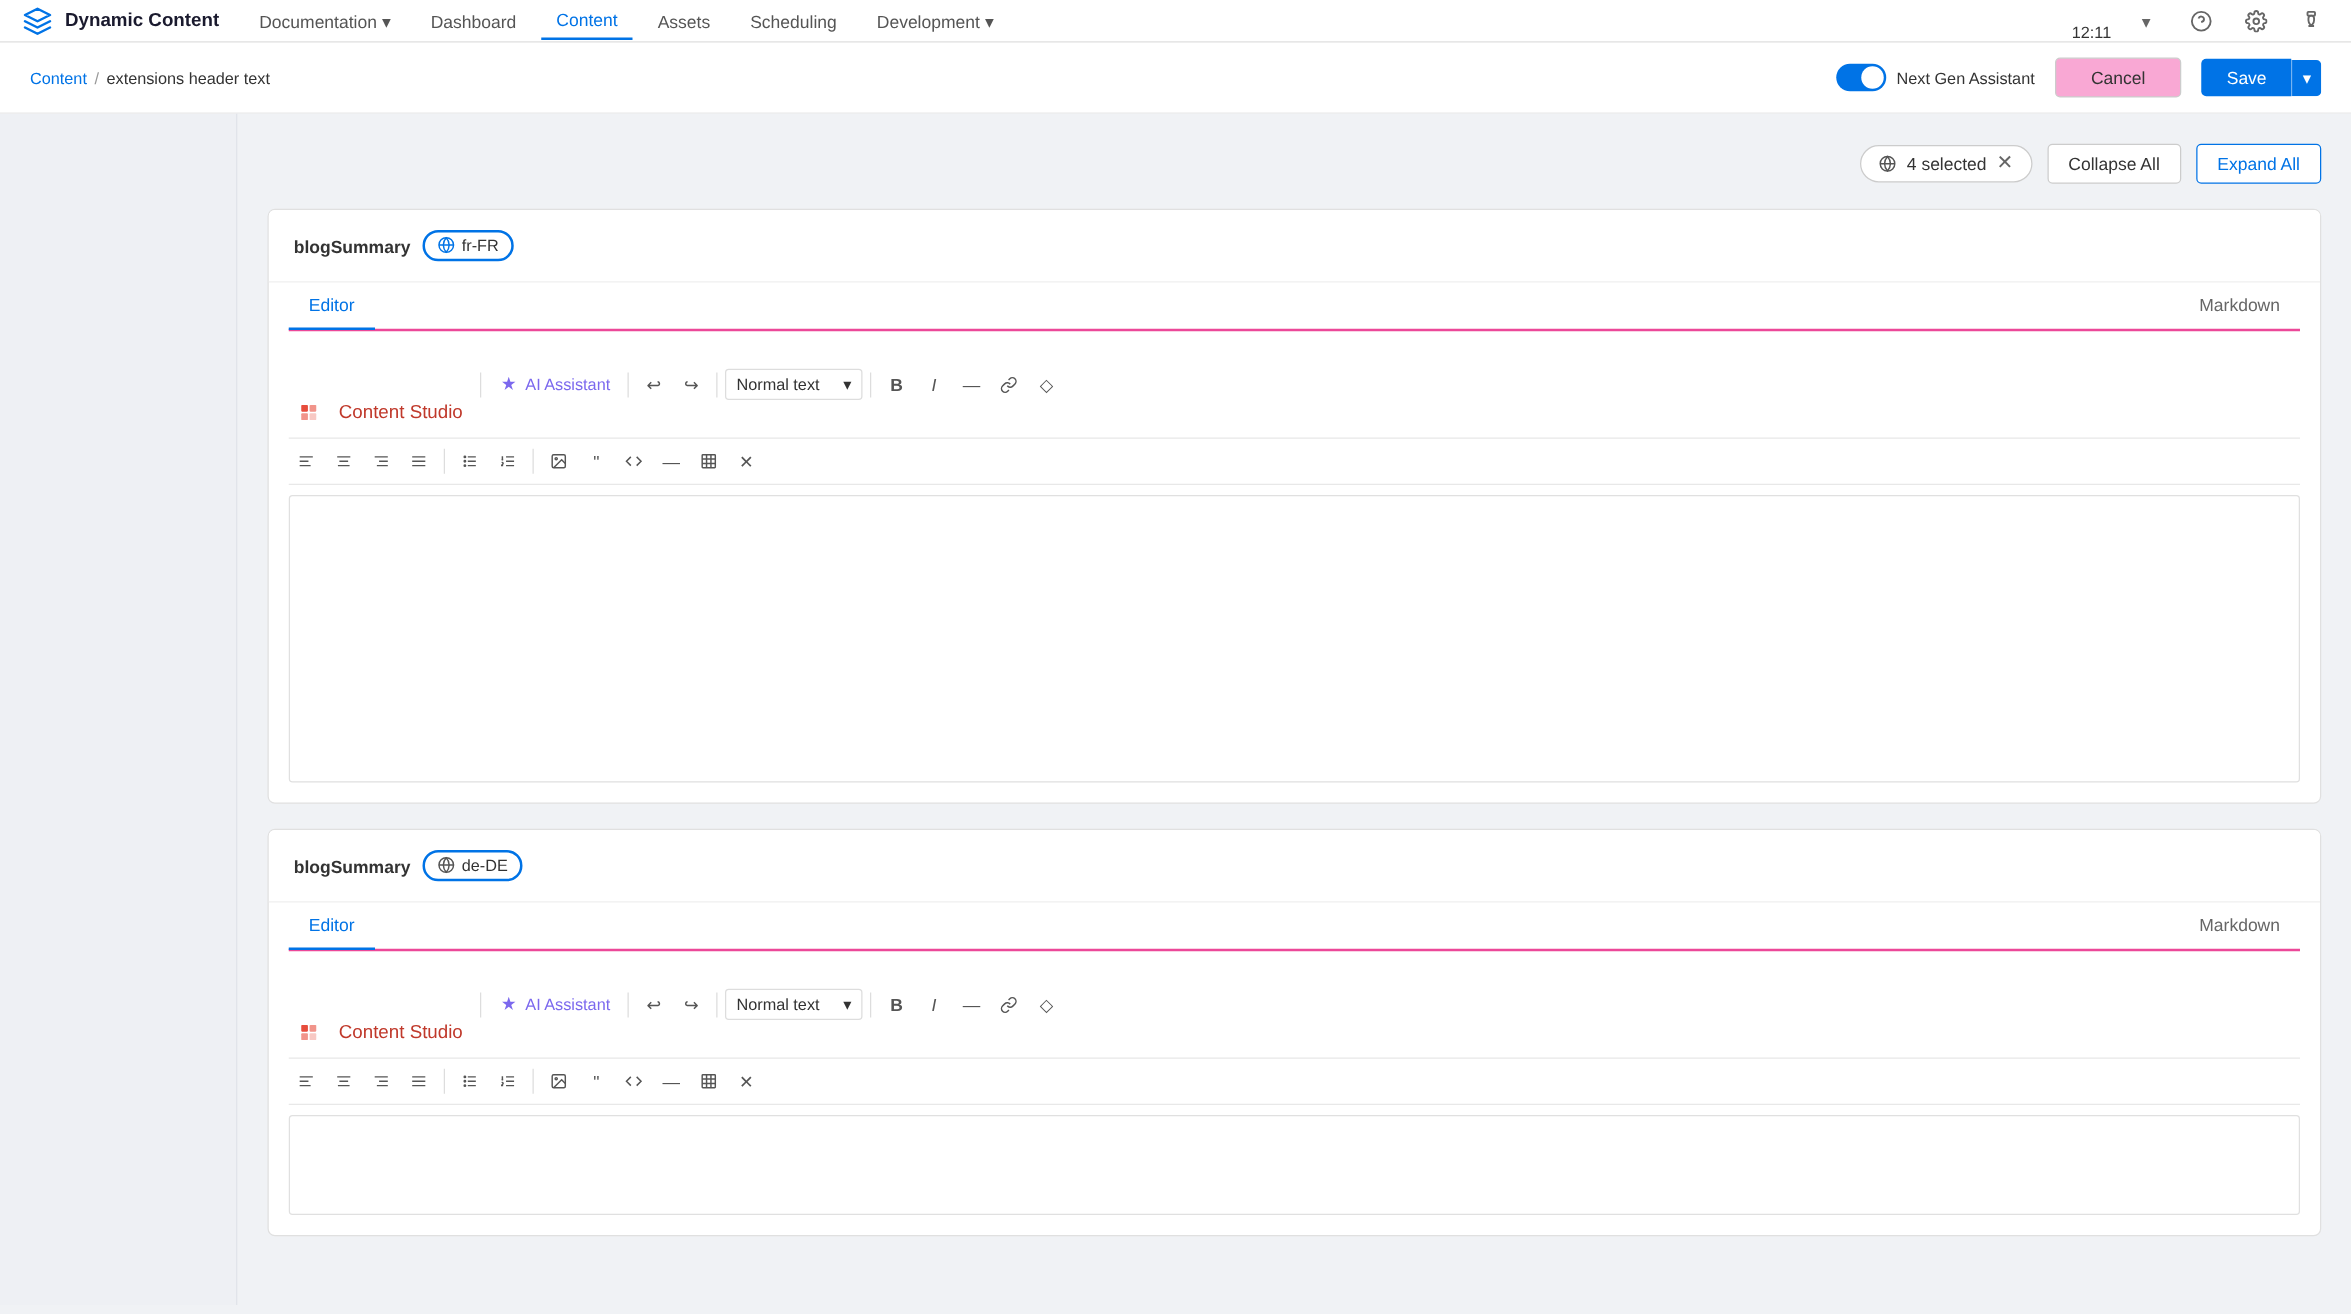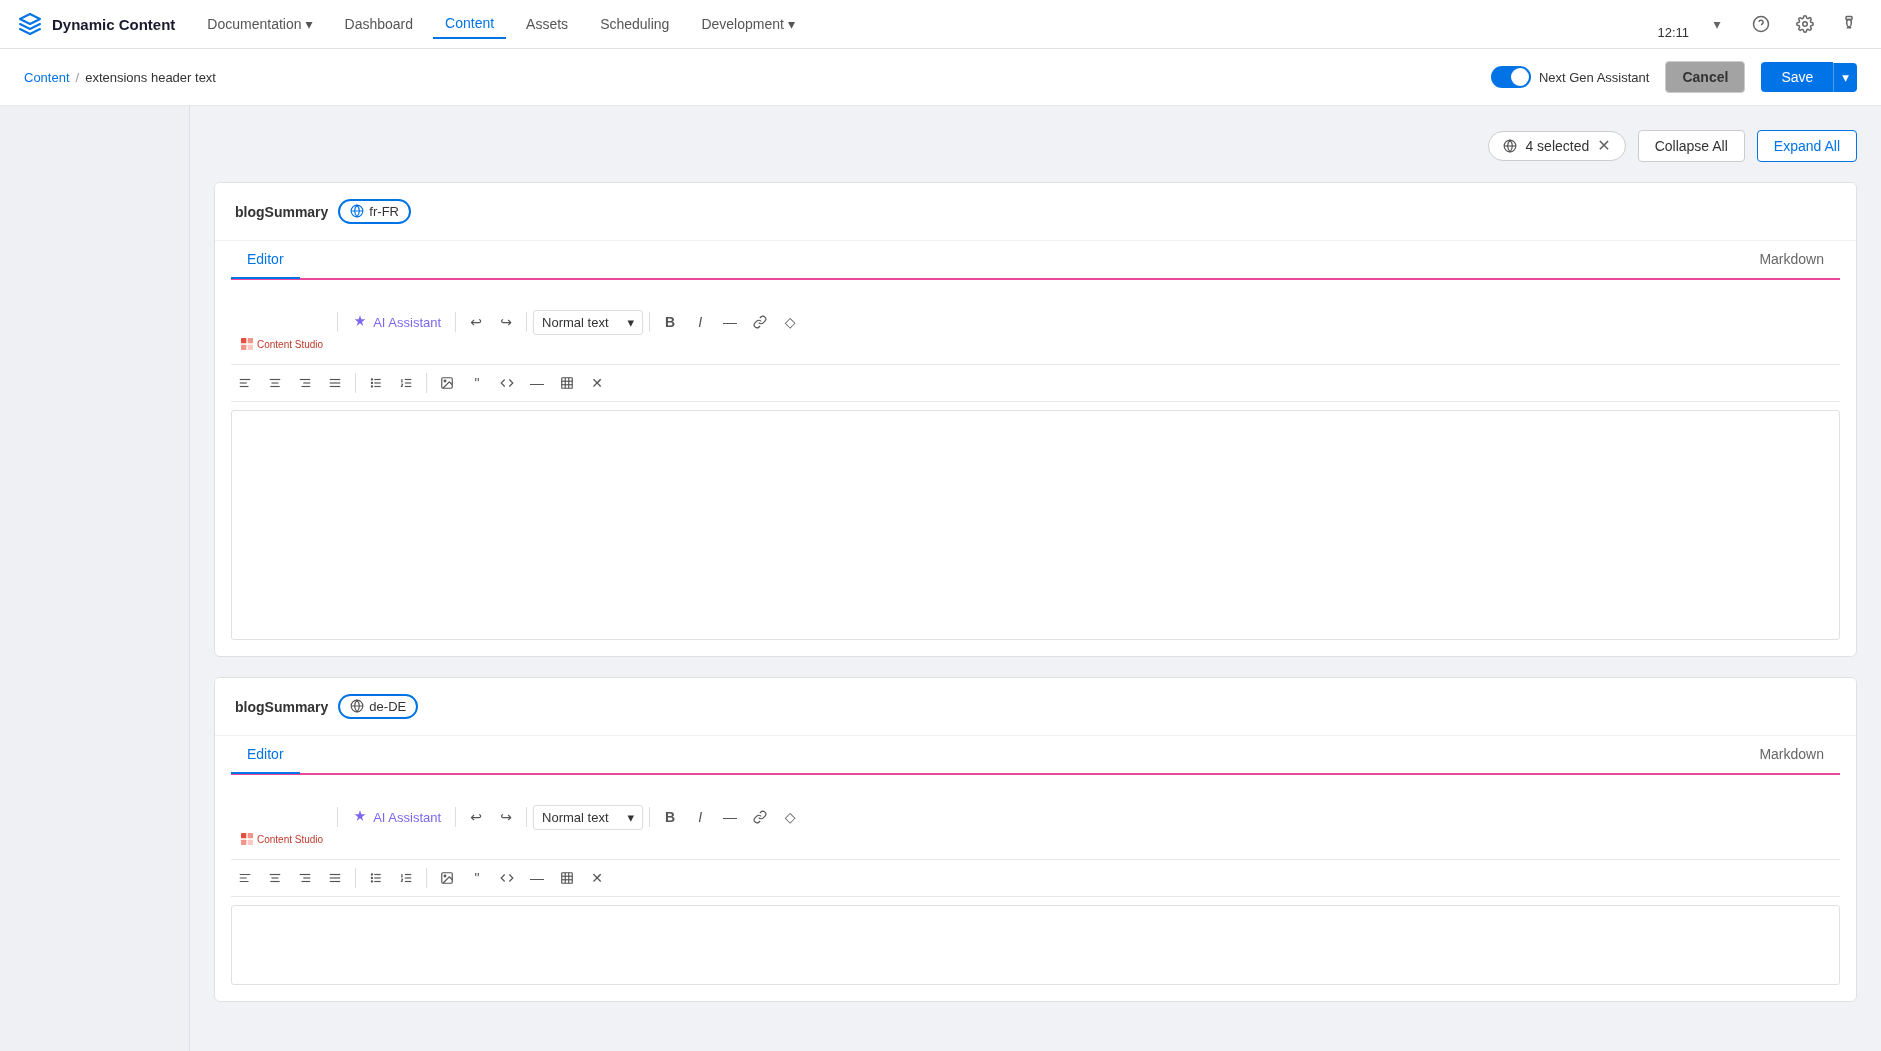--- a/index.html
+++ b/index.html
@@ -1,21 +1,21 @@
 <!DOCTYPE html>
 <html><head>
   <meta charset="utf-8">
   <style>
     * { box-sizing: border-box; margin: 0; padding: 0; }
     body { font-family: -apple-system, BlinkMacSystemFont, 'Segoe UI', sans-serif; font-size: 14px; background: #f0f2f5; color: #333; height: 1051px; overflow: hidden; }
 
     
     .top-nav {
       display: flex; align-items: center; background: #fff; border-bottom: 1px solid #e0e0e0;
-      height: 49px; padding: 0 16px; gap: 8px; position: relative; z-index: 10;
+      height: 34px; padding: 0 16px; gap: 8px; position: relative; z-index: 10;
     }
     .nav-logo { width: 28px; height: 28px; display: flex; align-items: center; justify-content: center; }
     .nav-logo svg { width: 24px; height: 24px; }
     .nav-app-title { font-size: 15px; font-weight: 600; color: #1a1a2e; margin-right: 12px; }
     .nav-item { padding: 6px 12px; color: #555; cursor: pointer; font-size: 14px; display: flex; align-items: center; gap: 4px; border-radius: 4px; }
     .nav-item.active { color: #0073e6; border-bottom: 2px solid #0073e6; border-radius: 0; }
     .nav-spacer { flex: 1; }
     .nav-right { display: flex; align-items: flex-end; gap: 12px; }
     .nav-time { font-size: 13px; color: #333; }
     .nav-icon-btn { width: 32px; height: 32px; display: flex; align-items: center; justify-content: center; cursor: pointer; color: #666; border-radius: 4px; }
@@ -26,21 +26,21 @@
       display: flex; align-items: center; justify-content: space-between;
     }
     .breadcrumb { display: flex; align-items: center; gap: 6px; font-size: 13px; color: #666; }
     .breadcrumb-link { color: #0073e6; cursor: pointer; }
     .breadcrumb-sep { color: #999; }
     .breadcrumb-current { color: #333; }
     .breadcrumb-right { display: flex; align-items: center; gap: 16px; }
     .toggle-wrap { display: flex; align-items: center; gap: 8px; font-size: 13px; color: #333; }
     .toggle { width: 40px; height: 22px; background: #0073e6; border-radius: 11px; position: relative; cursor: pointer; }
     .toggle-knob { width: 18px; height: 18px; background: #fff; border-radius: 50%; position: absolute; top: 2px; right: 2px; transition: right 0.2s; }
-    .btn-cancel { padding: 7px 16px; border: 1px solid #ccc; border-radius: 4px; background: #a3a3a3; cursor: pointer; font-size: 14px; color: #333; font-weight: bold; }
+    .btn-cancel { padding: 7px 28px; border: 1px solid #ccc; border-radius: 4px; background: #f9a8d4; cursor: pointer; font-size: 14px; color: #333; }
     .btn-save-wrap { display: flex; align-items: center; }
     .btn-save { padding: 7px 20px; background: #0073e6; color: #fff; border: none; border-radius: 4px 0 0 4px; cursor: pointer; font-size: 14px; font-weight: 500; }
     .btn-save-arrow { padding: 7px 8px; background: #0073e6; color: #fff; border: none; border-left: 1px solid rgba(255,255,255,0.3); border-radius: 0 4px 4px 0; cursor: pointer; }
 
     
     .main-layout { display: flex; height: calc(1051px - 49px - 49px); }
 
     
     .sidebar { width: 190px; background: #eef0f4; border-right: 1px solid #dde0e6; flex-shrink: 0; }
 
@@ -88,22 +88,22 @@
     .editor-toolbar {
       display: flex; align-items: center; flex-wrap: wrap; gap: 2px;
       padding: 8px 0; border-bottom: 1px solid #e8e8e8; margin-bottom: 0;
     }
     .toolbar-sep { width: 1px; height: 20px; background: #ddd; margin: 0 4px; }
     .toolbar-btn {
       width: 28px; height: 28px; display: flex; align-items: center; justify-content: center;
       cursor: pointer; border-radius: 3px; color: #555; font-size: 14px; border: none; background: none;
     }
     .content-studio-btn {
-      display: flex; align-items: center; gap: 2px; padding: 4px 8px;
-      border-radius: 3px; cursor: pointer; color: #c0392b; font-size: 10px; font-weight: 500; margin-top: 44px;
+      display: flex; align-items: center; gap: 16px; padding: 4px 8px;
+      border-radius: 3px; cursor: pointer; color: #c0392b; font-size: 15px; font-weight: 500; margin-top: 44px;
     }
     .ai-assistant-btn {
       display: flex; align-items: center; gap: 5px; padding: 4px 8px;
       border-radius: 3px; cursor: pointer; color: #7b68ee; font-size: 13px; font-weight: 500;
     }
     .text-format-select {
       display: flex; align-items: center; gap: 4px; padding: 4px 8px;
       border: 1px solid #ddd; border-radius: 3px; cursor: pointer; font-size: 13px; background: #fff;
       min-width: 110px; justify-content: space-between;
     }

